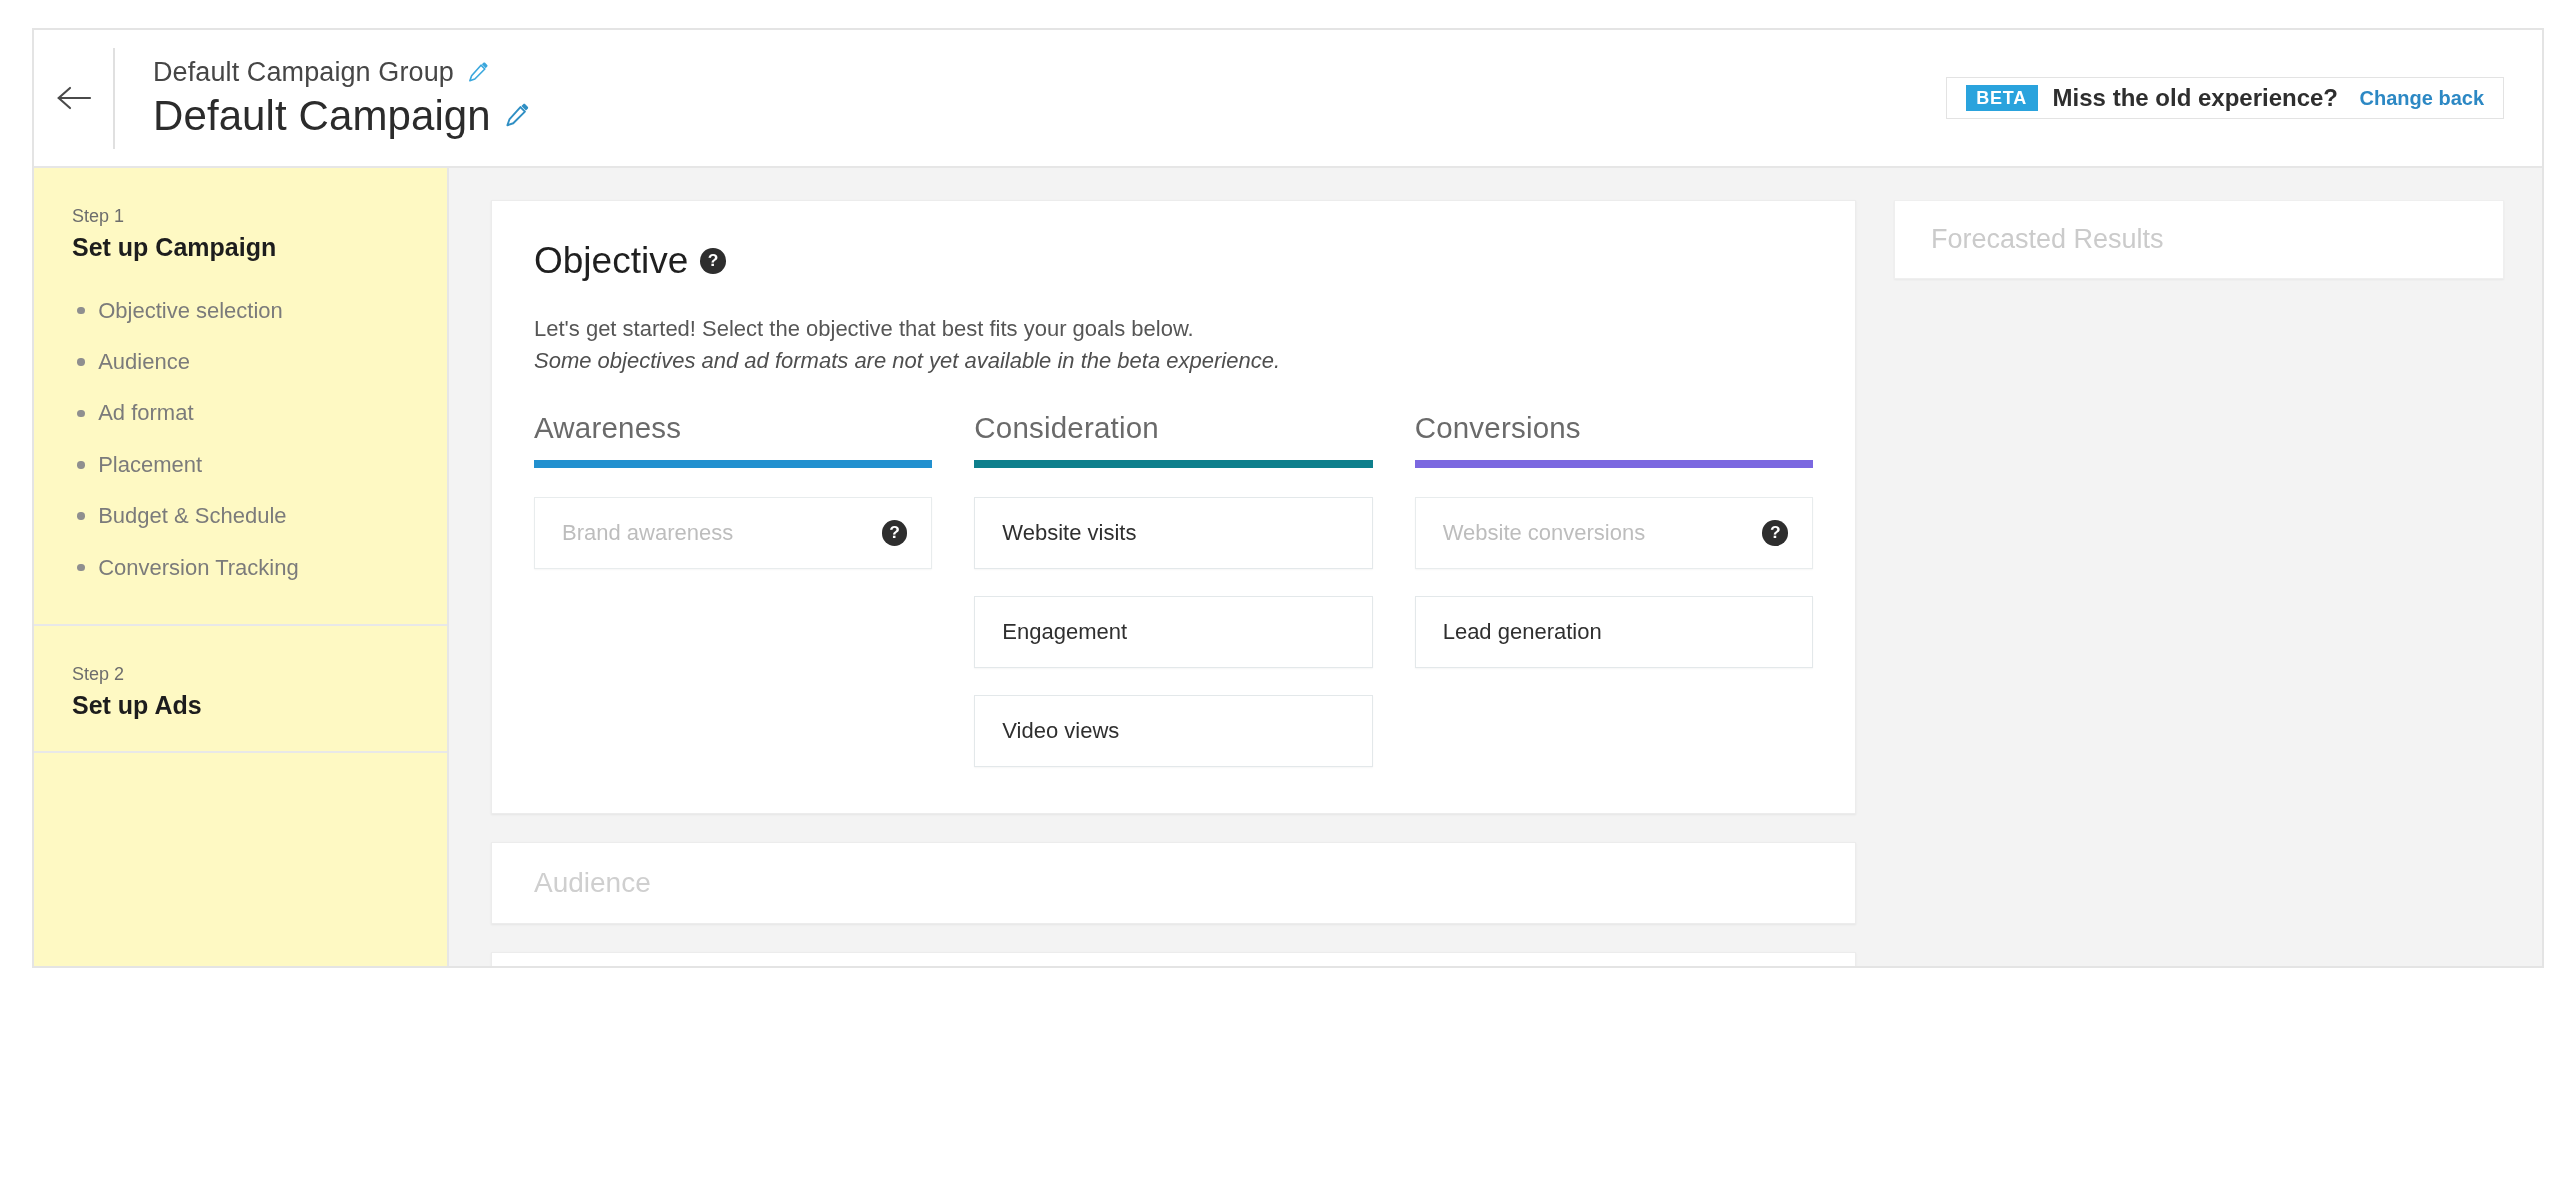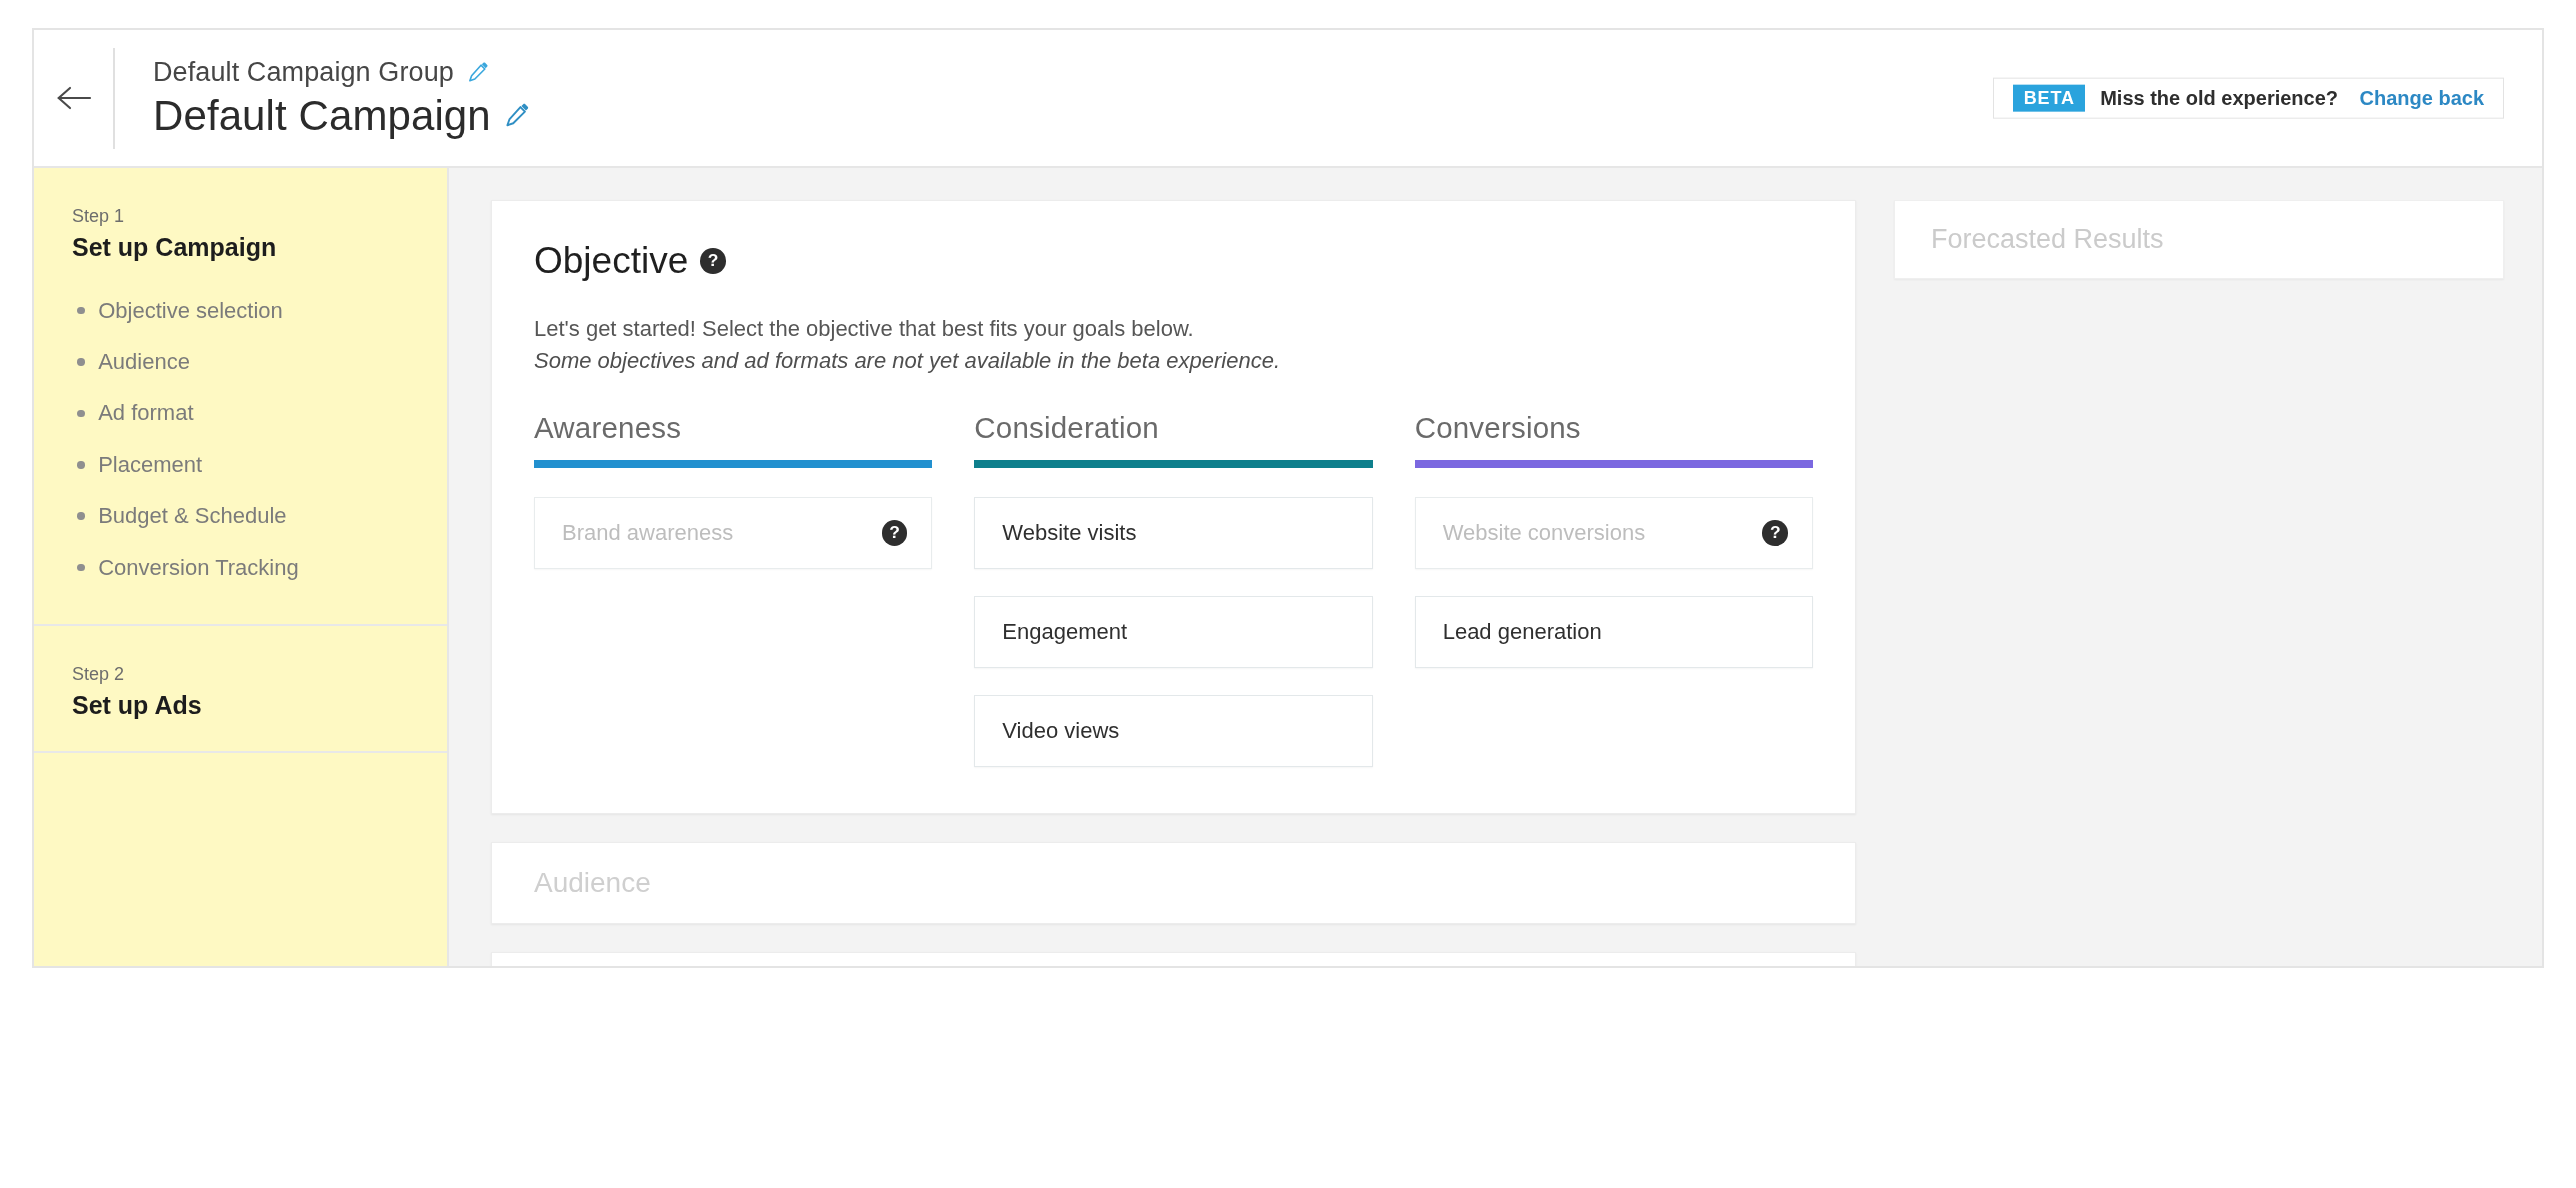--- a/index.html
+++ b/index.html
@@ -82,21 +82,21 @@
   .beta-badge {
     background: #2aa3dd;
     color: #ffffff;
     font-size: 18px;
     font-weight: 700;
     letter-spacing: 0.8px;
     padding: 4px 10.7px 4.7px;
     line-height: 1;
   }
   .beta-text {
-    font-size: 20px;
+    font-size: 24px;
     color: #2e2e2e;
     font-weight: 600;
   }
   .beta-link {
     font-size: 20px;
     color: #2c88c4;
     font-weight: 600;
     cursor: pointer;
     margin-left: 6.7px;
   }

